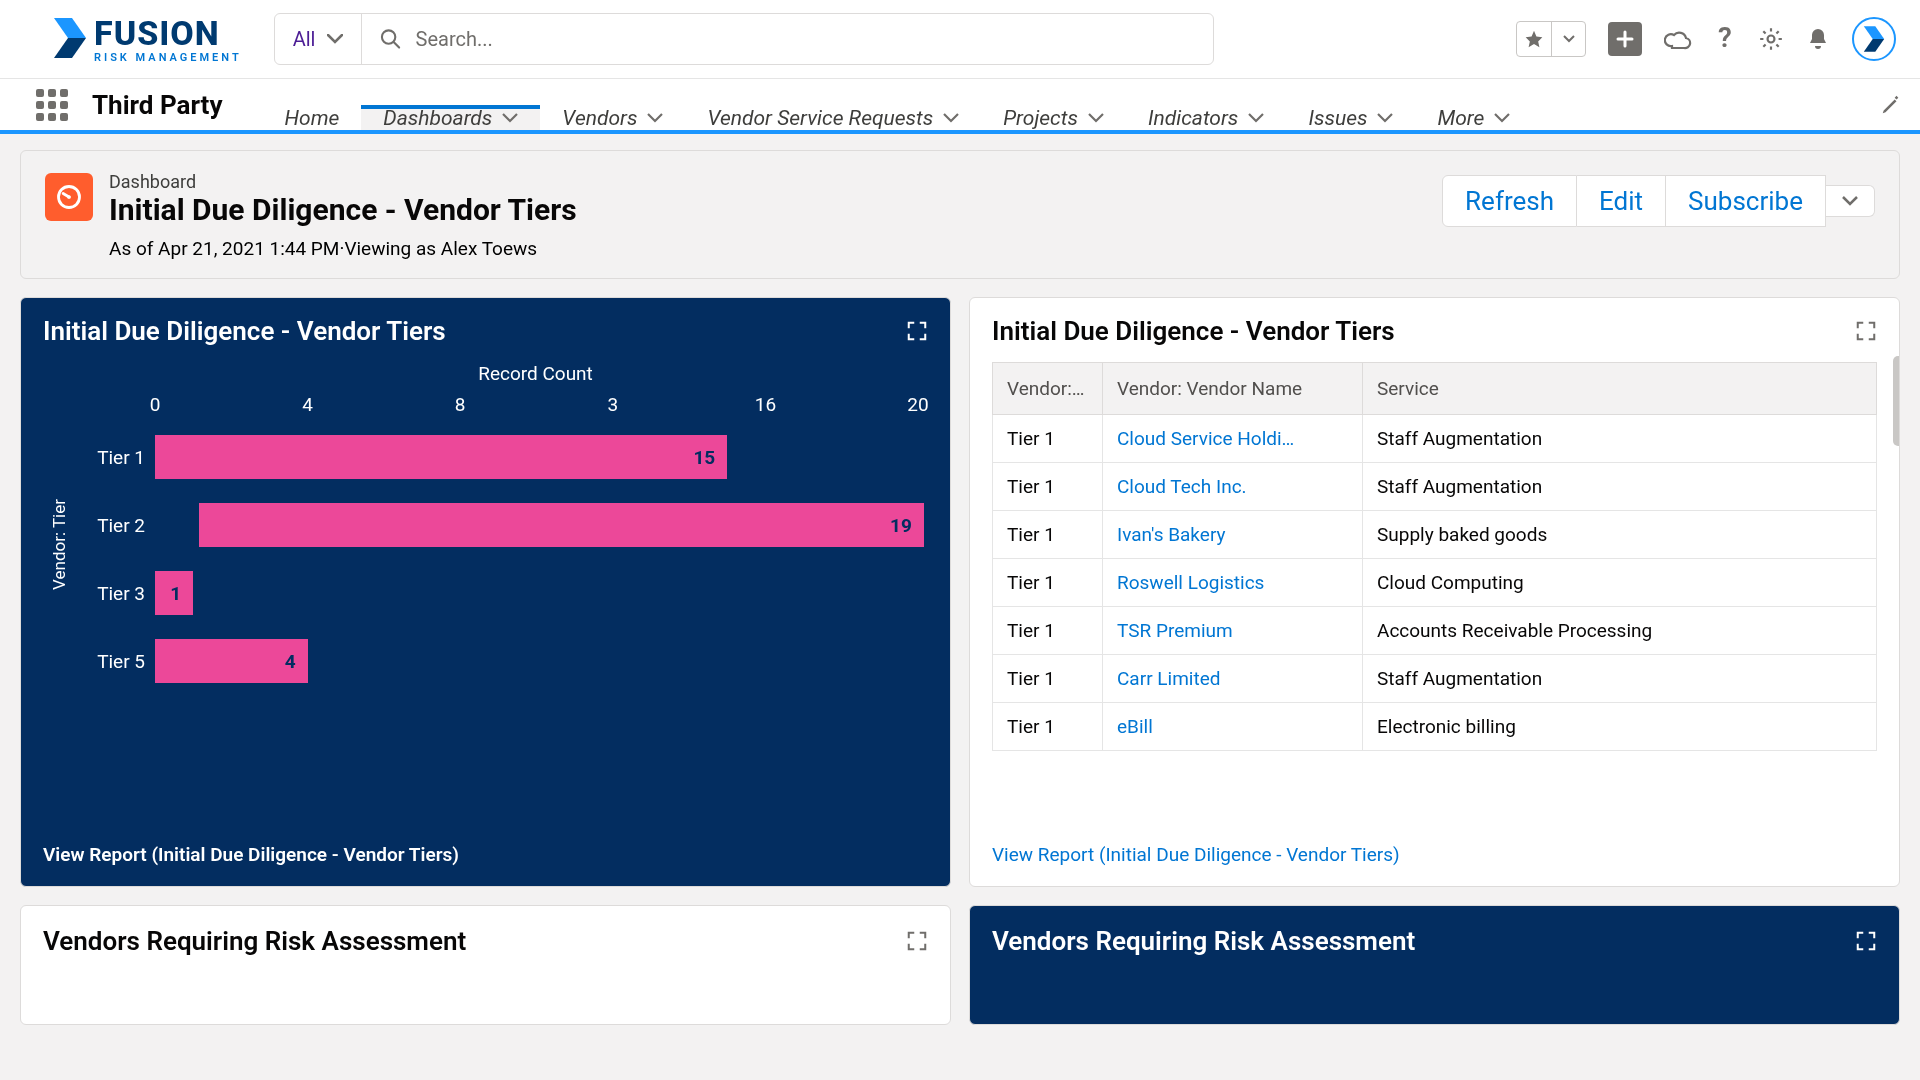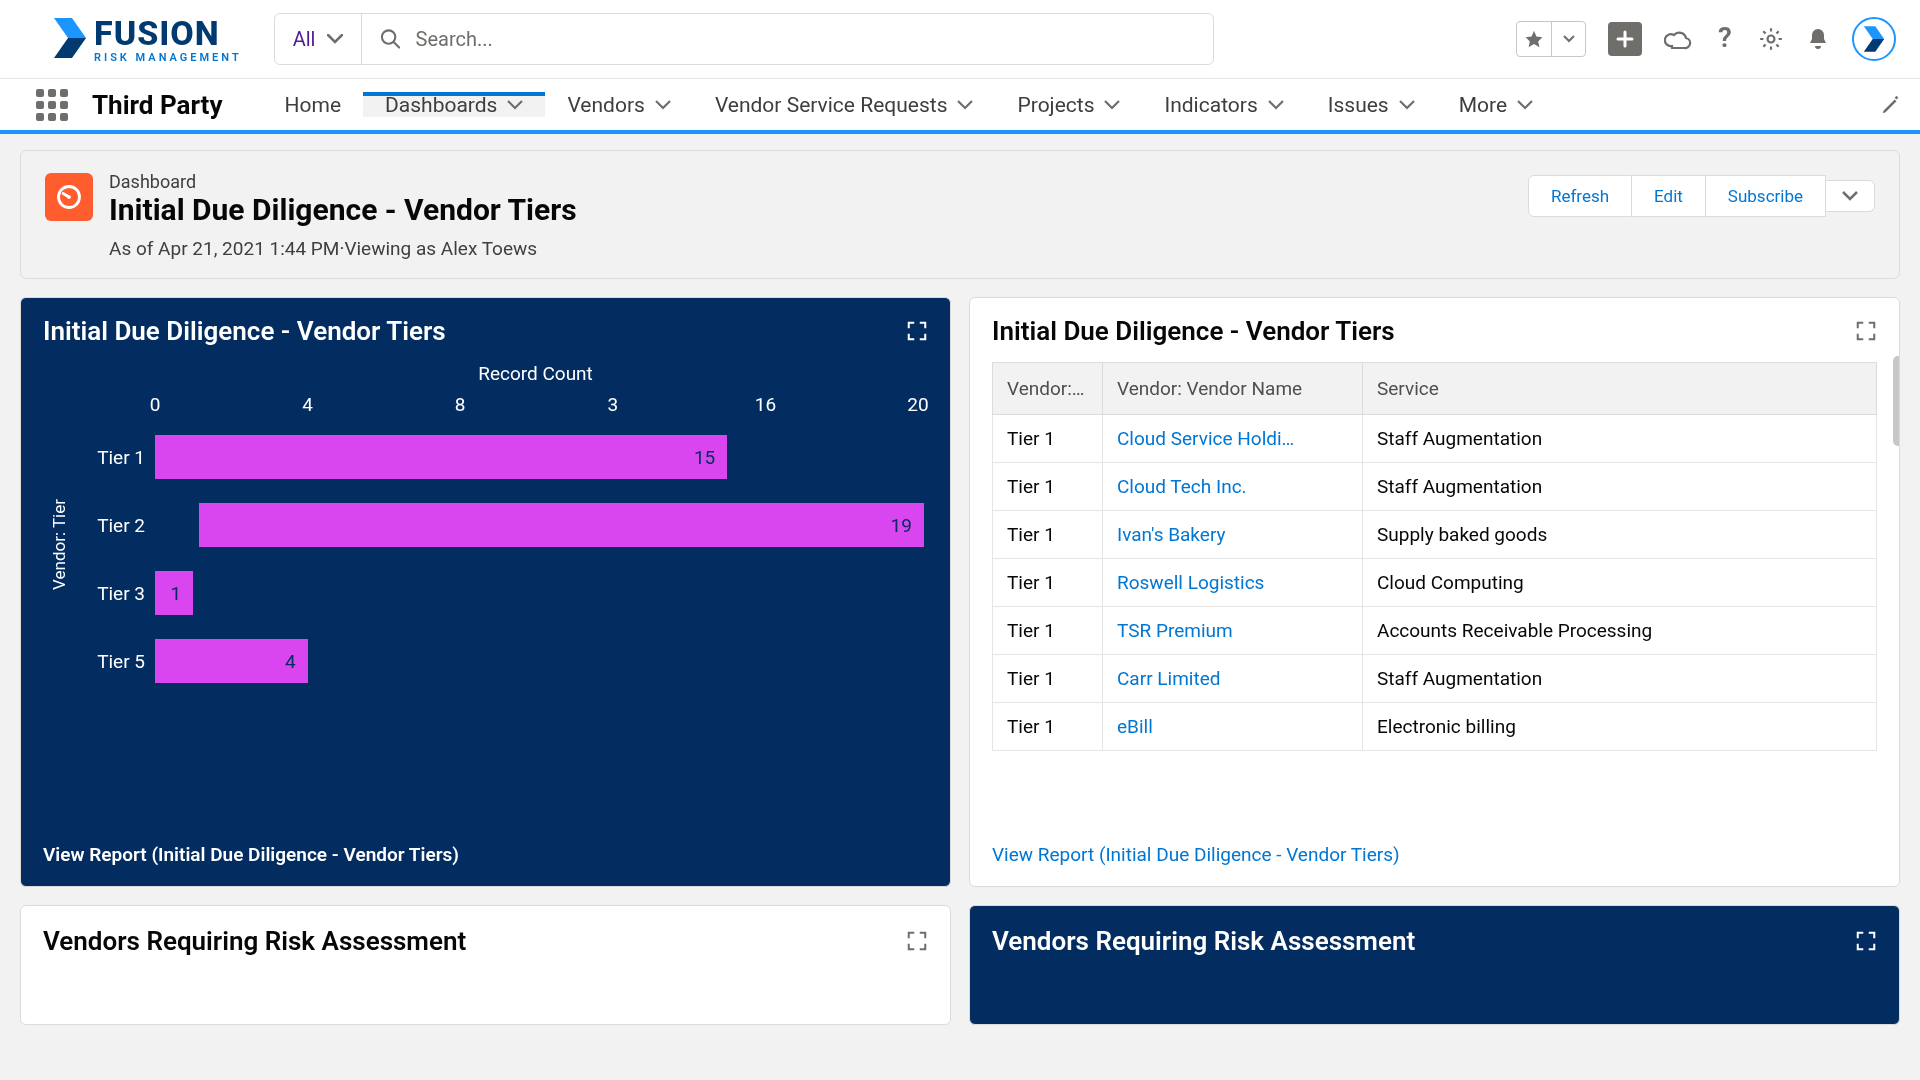--- a/index.html
+++ b/index.html
@@ -23,39 +23,39 @@
   .fav-box .hi { width: 34px; height: 34px; }
   .fav-box .hi + .hi { border-left: 1px solid #c9c7c5; }
   .plus-badge { width: 34px; height: 34px; background: #706e6b; border-radius: 4px; display: flex; align-items: center; justify-content: center; }
   .avatar-ring { width: 44px; height: 44px; border-radius: 50%; border: 2px solid #1b96ff; display: flex; align-items: center; justify-content: center; }
 
   
   .nav-bar { display: flex; align-items: center; height: 56px; border-top: 1px solid #e5e5e5; border-bottom: 4px solid #1b96ff; padding: 1px 18px 0 36px; }
   .waffle { display: grid; grid-template-columns: repeat(3, 8px); grid-template-rows: repeat(3, 8px); gap: 4px; margin-right: 24px; cursor: pointer; }
   .waffle span { background: #706e6b; border-radius: 2px; }
   .app-name { font-size: 26px; font-weight: 700; color: #080707; margin-right: 40px; }
-  .nav-tabs { display: flex; align-items: center; height: 100%; }
+  .nav-tabs { display: flex; align-items: flex-end; height: 100%; font-style: italic; }
   .nav-tab { display: flex; align-items: center; gap: 10px; padding: 0 22px; font-size: 21px; color: #3e3e3c; cursor: pointer; position: relative; }
   .nav-tab.active { background: #f3f2f2; }
   .nav-tab.active::before { content: ""; position: absolute; top: -1px; left: 0; right: 0; height: 4px; background: #0176d3; }
   .chev { color: #706e6b; }
   .nav-edit { margin-left: auto; cursor: pointer; color: #706e6b; }
 
   
   .page-body { background: #f3f2f2; padding: 16px 20px; height: calc(1080px - 78px - 56px); overflow: hidden; }
 
   
   .dash-card { background: #f3f2f2; border: 1px solid #dddbda; border-radius: 6px; padding: 20px 24px 18px 24px; display: flex; align-items: flex-start; gap: 16px; margin-bottom: 18px; }
   .dash-icon { width: 48px; height: 48px; background: #ff5d2d; border-radius: 6px; display: flex; align-items: center; justify-content: center; flex-shrink: 0; margin-top: 2px; }
   .dash-meta { flex: 1; }
   .dash-meta .kicker { font-size: 18px; color: #3e3e3c; }
   .dash-meta .title { font-size: 30px; font-weight: 700; color: #080707; margin-top: 0px; }
-  .dash-meta .asof { font-size: 19px; color: #404040; margin-top: 10px; }
+  .dash-meta .asof { font-size: 19px; color: #000000; margin-top: 10px; }
   .dash-actions { display: flex; align-items: center; margin-top: 4px; }
-  .btn { background: #fff; border: 1px solid #dddbda; color: #0176d3; font-size: 17px; padding: 10px 22px; cursor: pointer; }
+  .btn { background: #fff; border: 1px solid #dddbda; color: #0176d3; font-size: 26px; padding: 10px 22px; cursor: pointer; }
   .btn:first-child { border-radius: 6px 0 0 6px; }
   .btn + .btn { border-left: none; }
   .btn-caret { border-radius: 0 6px 6px 0; padding: 10px 16px; color: #706e6b; }
   .btn:nth-child(3) { }
 
   
   .widgets { display: grid; grid-template-columns: 1fr 1fr; gap: 18px; }
   .widget { background: #fff; border: 1px solid #dddbda; border-radius: 6px; overflow: hidden; display: flex; flex-direction: column; }
   .widget.dark { background: #032d60; color: #fff; }
   .w-head { display: flex; align-items: center; justify-content: space-between; padding: 18px 22px 10px 22px; }
@@ -73,21 +73,21 @@
   .axis-title-top { text-align: center; font-size: 19px; margin-bottom: 8px; padding-left: 100px; }
   .chart-area { display: flex; }
   .y-axis-label { writing-mode: vertical-rl; transform: rotate(180deg); font-size: 17px; text-align: center; padding: 0 6px; align-self: center; }
   .chart-inner { flex: 1; position: relative; }
   .x-ticks { position: relative; height: 30px; margin-left: 80px; margin-right: 10px; }
   .x-tick { position: absolute; top: 0; transform: translateX(-50%); font-size: 19px; }
   .bars-region { margin-left: 0; }
   .bar-row { display: flex; align-items: center; height: 68px; }
   .bar-label { width: 80px; text-align: right; padding-right: 10px; font-size: 19px; }
   .bar-track { flex: 1; margin-right: 10px; position: relative; height: 48px; }
-  .bar-fill { position: absolute; left: 0; top: 2px; bottom: 2px; background: #d946ef; display: flex; align-items: center; justify-content: flex-end; padding-right: 12px; font-size: 19px; color: #032d60; font-weight: 400; }
+  .bar-fill { position: absolute; left: 0; top: 2px; bottom: 2px; background: #ec4899; display: flex; align-items: center; justify-content: flex-end; padding-right: 12px; font-size: 19px; color: #032d60; font-weight: 700; }
 
   
   .tbl-wrap { position: relative; }
   .tbl { width: 100%; border-collapse: collapse; }
   .tbl th { background: #f3f2f2; border: 1px solid #dddbda; text-align: left; font-weight: 400; color: #514f4d; font-size: 19px; padding: 14px 14px; }
   .tbl td { border: 1px solid #e5e5e5; font-size: 19px; padding: 12px 14px; color: #080707; }
   .tbl td.link { color: #0176d3; cursor: pointer; }
   .tbl-scroll { position: absolute; right: -4px; top: 0; bottom: 0; width: 10px; }
   .tbl-scroll .thumb { position: absolute; top: 0; width: 10px; height: 90px; background: #c9c7c5; border-radius: 5px; }
 

